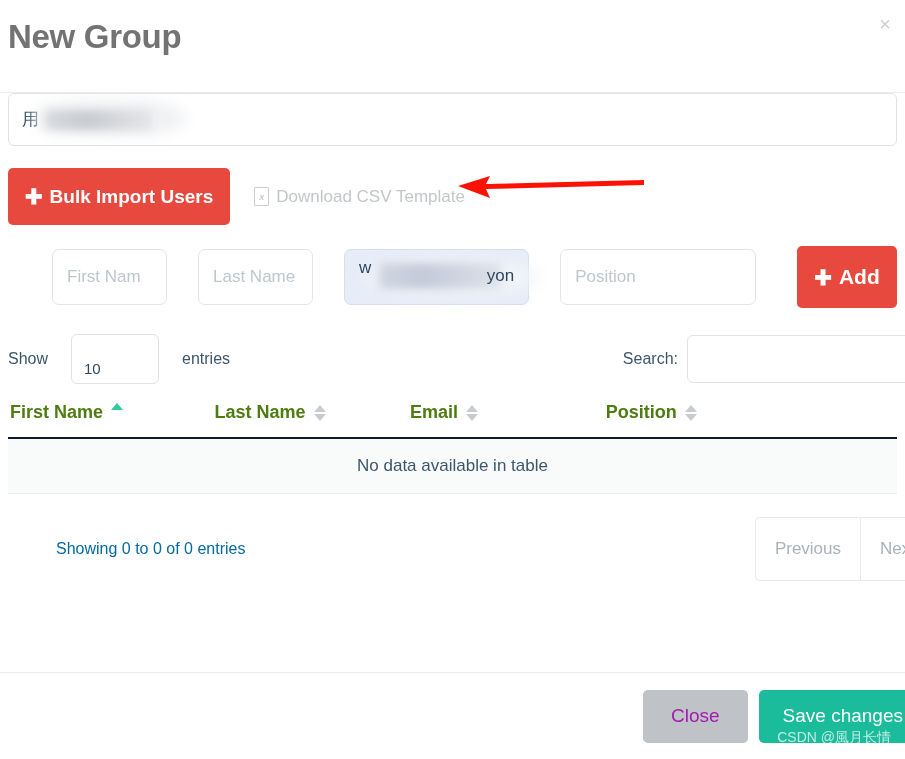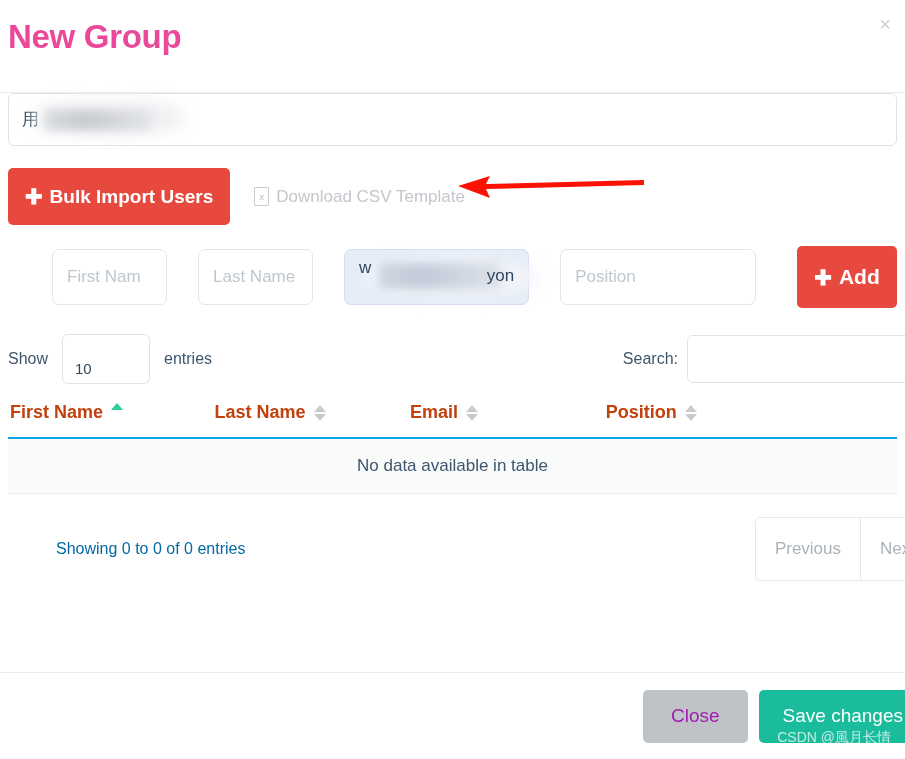--- a/index.html
+++ b/index.html
@@ -23,21 +23,21 @@
     position: relative;
     padding: 18px 16px 20px 8px;
     border-bottom: 1px solid #ededed;
     height: 93px;
   }
   .modal-title {
     margin: 0;
     font-size: 33px;
     line-height: 1.15;
     font-weight: 700;
-    color: #ec4899;
+    color: #737373;
     letter-spacing: -0.3px;
   }
   .close-btn {
     position: absolute;
     top: 12px; right: 10px;
     font-size: 20px;
     line-height: 1;
     color: #cfcfcf;
     background: none;
     border: none;
@@ -213,21 +213,21 @@
   }
   .dt-length {
     display: flex;
     align-items: center;
     color: #3d566e;
     font-size: 16px;
   }
   .dt-select {
     width: 88px;
     height: 50px;
-    margin: 0 14px;
+    margin: 0 23px;
     border: 1px solid #dfe3e6;
     border-radius: 6px;
     padding: 6px 12px;
     font-size: 15px;
     color: #31475e;
     background: #fff;
     outline: none;
     font-family: "Liberation Sans", sans-serif;
     appearance: none;
     display: flex;
@@ -256,23 +256,23 @@
   
   .dt-table {
     width: 100%;
     border-collapse: collapse;
     margin-top: 12px;
   }
   .dt-table th {
     text-align: left;
     font-size: 18px;
     font-weight: 700;
-    color: #c2410c;
+    color: #4d7c0f;
     padding: 6px 2px 14px 2px;
-    border-bottom: 2px solid #0ea5e9;
+    border-bottom: 2px solid #0f172a;
     white-space: nowrap;
   }
   .th-inner { display: inline-flex; align-items: center; }
   .sort-arrows {
     display: inline-flex;
     flex-direction: column;
     margin-left: 8px;
     line-height: 0;
   }
   .tri {

